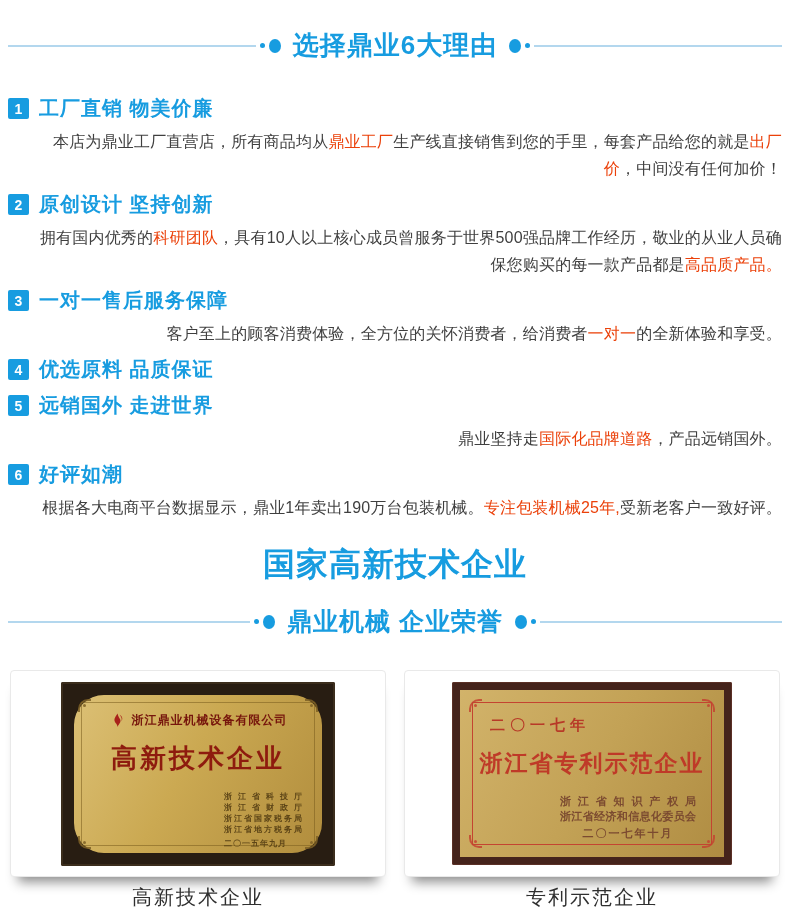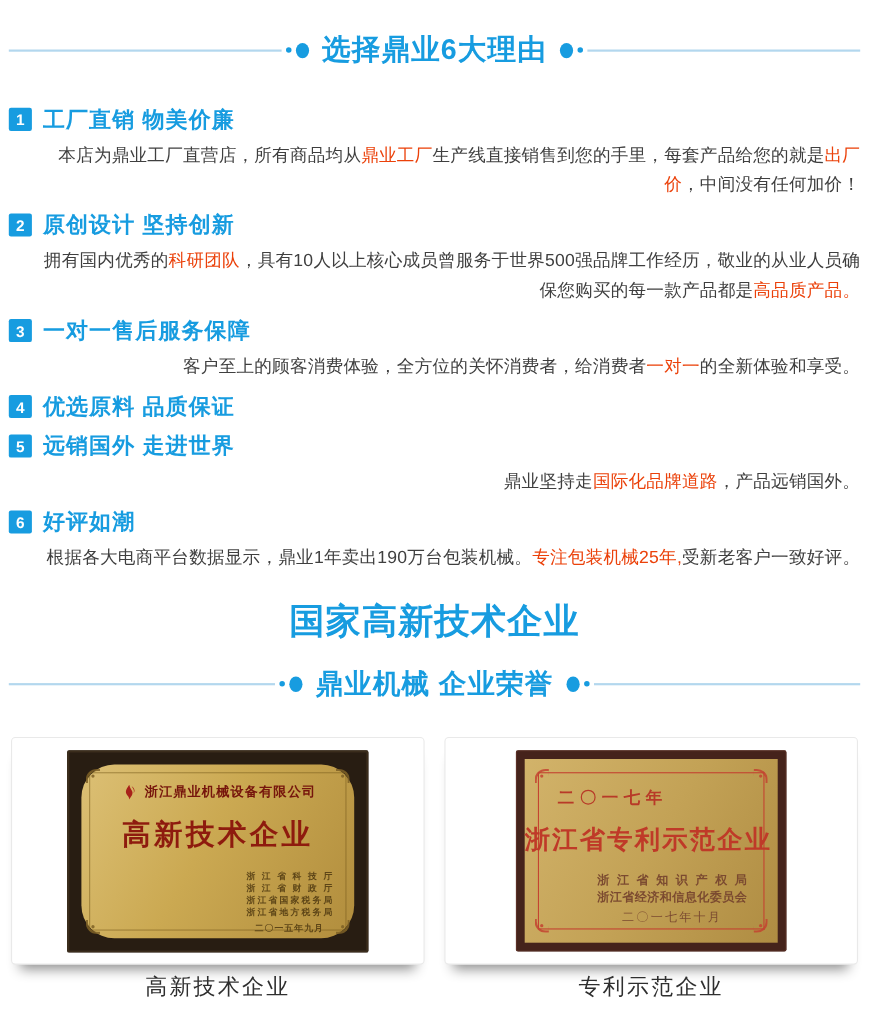--- a/index.html
+++ b/index.html
@@ -43,37 +43,37 @@
   .gold-a { position:relative; width:248px; height:158px;
             background:linear-gradient(120deg,#dcc075 0%,#cba952 45%,#b18d3d 100%);border-radius:30px; }
   .gold-a .inner-border { position:absolute; inset:7px; border:1px solid rgba(122,92,30,0.55); pointer-events:none; }
   .company-row { display:flex; align-items:center; justify-content:center; gap:6px; padding-top:17px; }
   .company-name { font-family:"Liberation Serif","DejaVu Serif",serif; font-size:12px; font-weight:bold; color:#76150c; letter-spacing:1px; }
   .plaque-title-a { margin-top:12px; text-align:center; font-family:"Liberation Serif","DejaVu Serif",serif;
                     font-size:26px; font-weight:900; color:#8e1b0e; letter-spacing:3px; }
   .issuer-block-a { position:absolute; right:20px; top:96px; width:78px; }
   .issuer-block-a .issuer-line { font-size:8px; line-height:11px; font-weight:bold; color:#5d4517;
                                  text-align:justify; text-align-last:justify; }
-  .issuer-block-a .issue-date { margin-top:3px; font-size:8px; font-weight:bold; color:#5d4517; text-align:center; letter-spacing:1px; }
+  .issuer-block-a .issue-date { margin-top:3px; font-size:8px; font-weight:bold; color:#5d4517; text-align:left; letter-spacing:1px; }
 
   
   .frame-b { background:#45231b; padding:8px; border-radius:2px; box-shadow:inset 0 0 0 1px #5b3026; }
-  .gold-b { position:relative; width:230px; height:167px;
+  .gold-b { position:relative; width:264px; height:167px;
             background:linear-gradient(120deg,#d2b36a 0%,#c3a256 50%,#af8c42 100%); }
   .gold-b .red-border { position:absolute; inset:12px; border:1px solid #c44431; pointer-events:none; }
   .year-label { position:absolute; left:30px; top:26px; font-family:"Liberation Serif","DejaVu Serif",serif;
                 font-size:15px; font-weight:bold; color:#b83a28; letter-spacing:5px; }
-  .plaque-title-b { position:absolute; top:58px; left:0; width:100%; text-align:left;
+  .plaque-title-b { position:absolute; top:58px; left:0; width:100%; text-align:center;
                     font-family:"Liberation Serif","DejaVu Serif",serif; font-size:23px; font-weight:900;
                     color:#bf3a28; letter-spacing:2px; }
   .issuer-block-b { position:absolute; right:28px; top:104px; width:136px; }
   .issuer-block-b .issuer-line { font-family:"Liberation Serif","DejaVu Serif",serif; font-size:11px; line-height:15px;
                                  font-weight:bold; color:#7b4a30; text-align:justify; text-align-last:justify; }
   .issuer-block-b .issue-date { margin-top:2px; font-family:"Liberation Serif","DejaVu Serif",serif; font-size:11px;
-                                font-weight:normal; color:#7b4a30; text-align:center; letter-spacing:2px; }
+                                font-weight:bold; color:#7b4a30; text-align:center; letter-spacing:2px; }
 
   
   .corner { position:absolute; width:13px; height:13px; border-top:2px solid currentColor; border-left:2px solid currentColor;
             border-top-left-radius:10px; opacity:0.85; }
   .corner::after { content:""; position:absolute; left:3px; top:3px; width:3px; height:3px; border-radius:50%; background:currentColor; }
   .c-gold { color:#7e6126; }
   .c-red { color:#c44431; }
   .tl { left:4px; top:4px; }
   .tr { right:4px; top:4px; transform:rotate(90deg); }
   .br { right:4px; bottom:4px; transform:rotate(180deg); }

